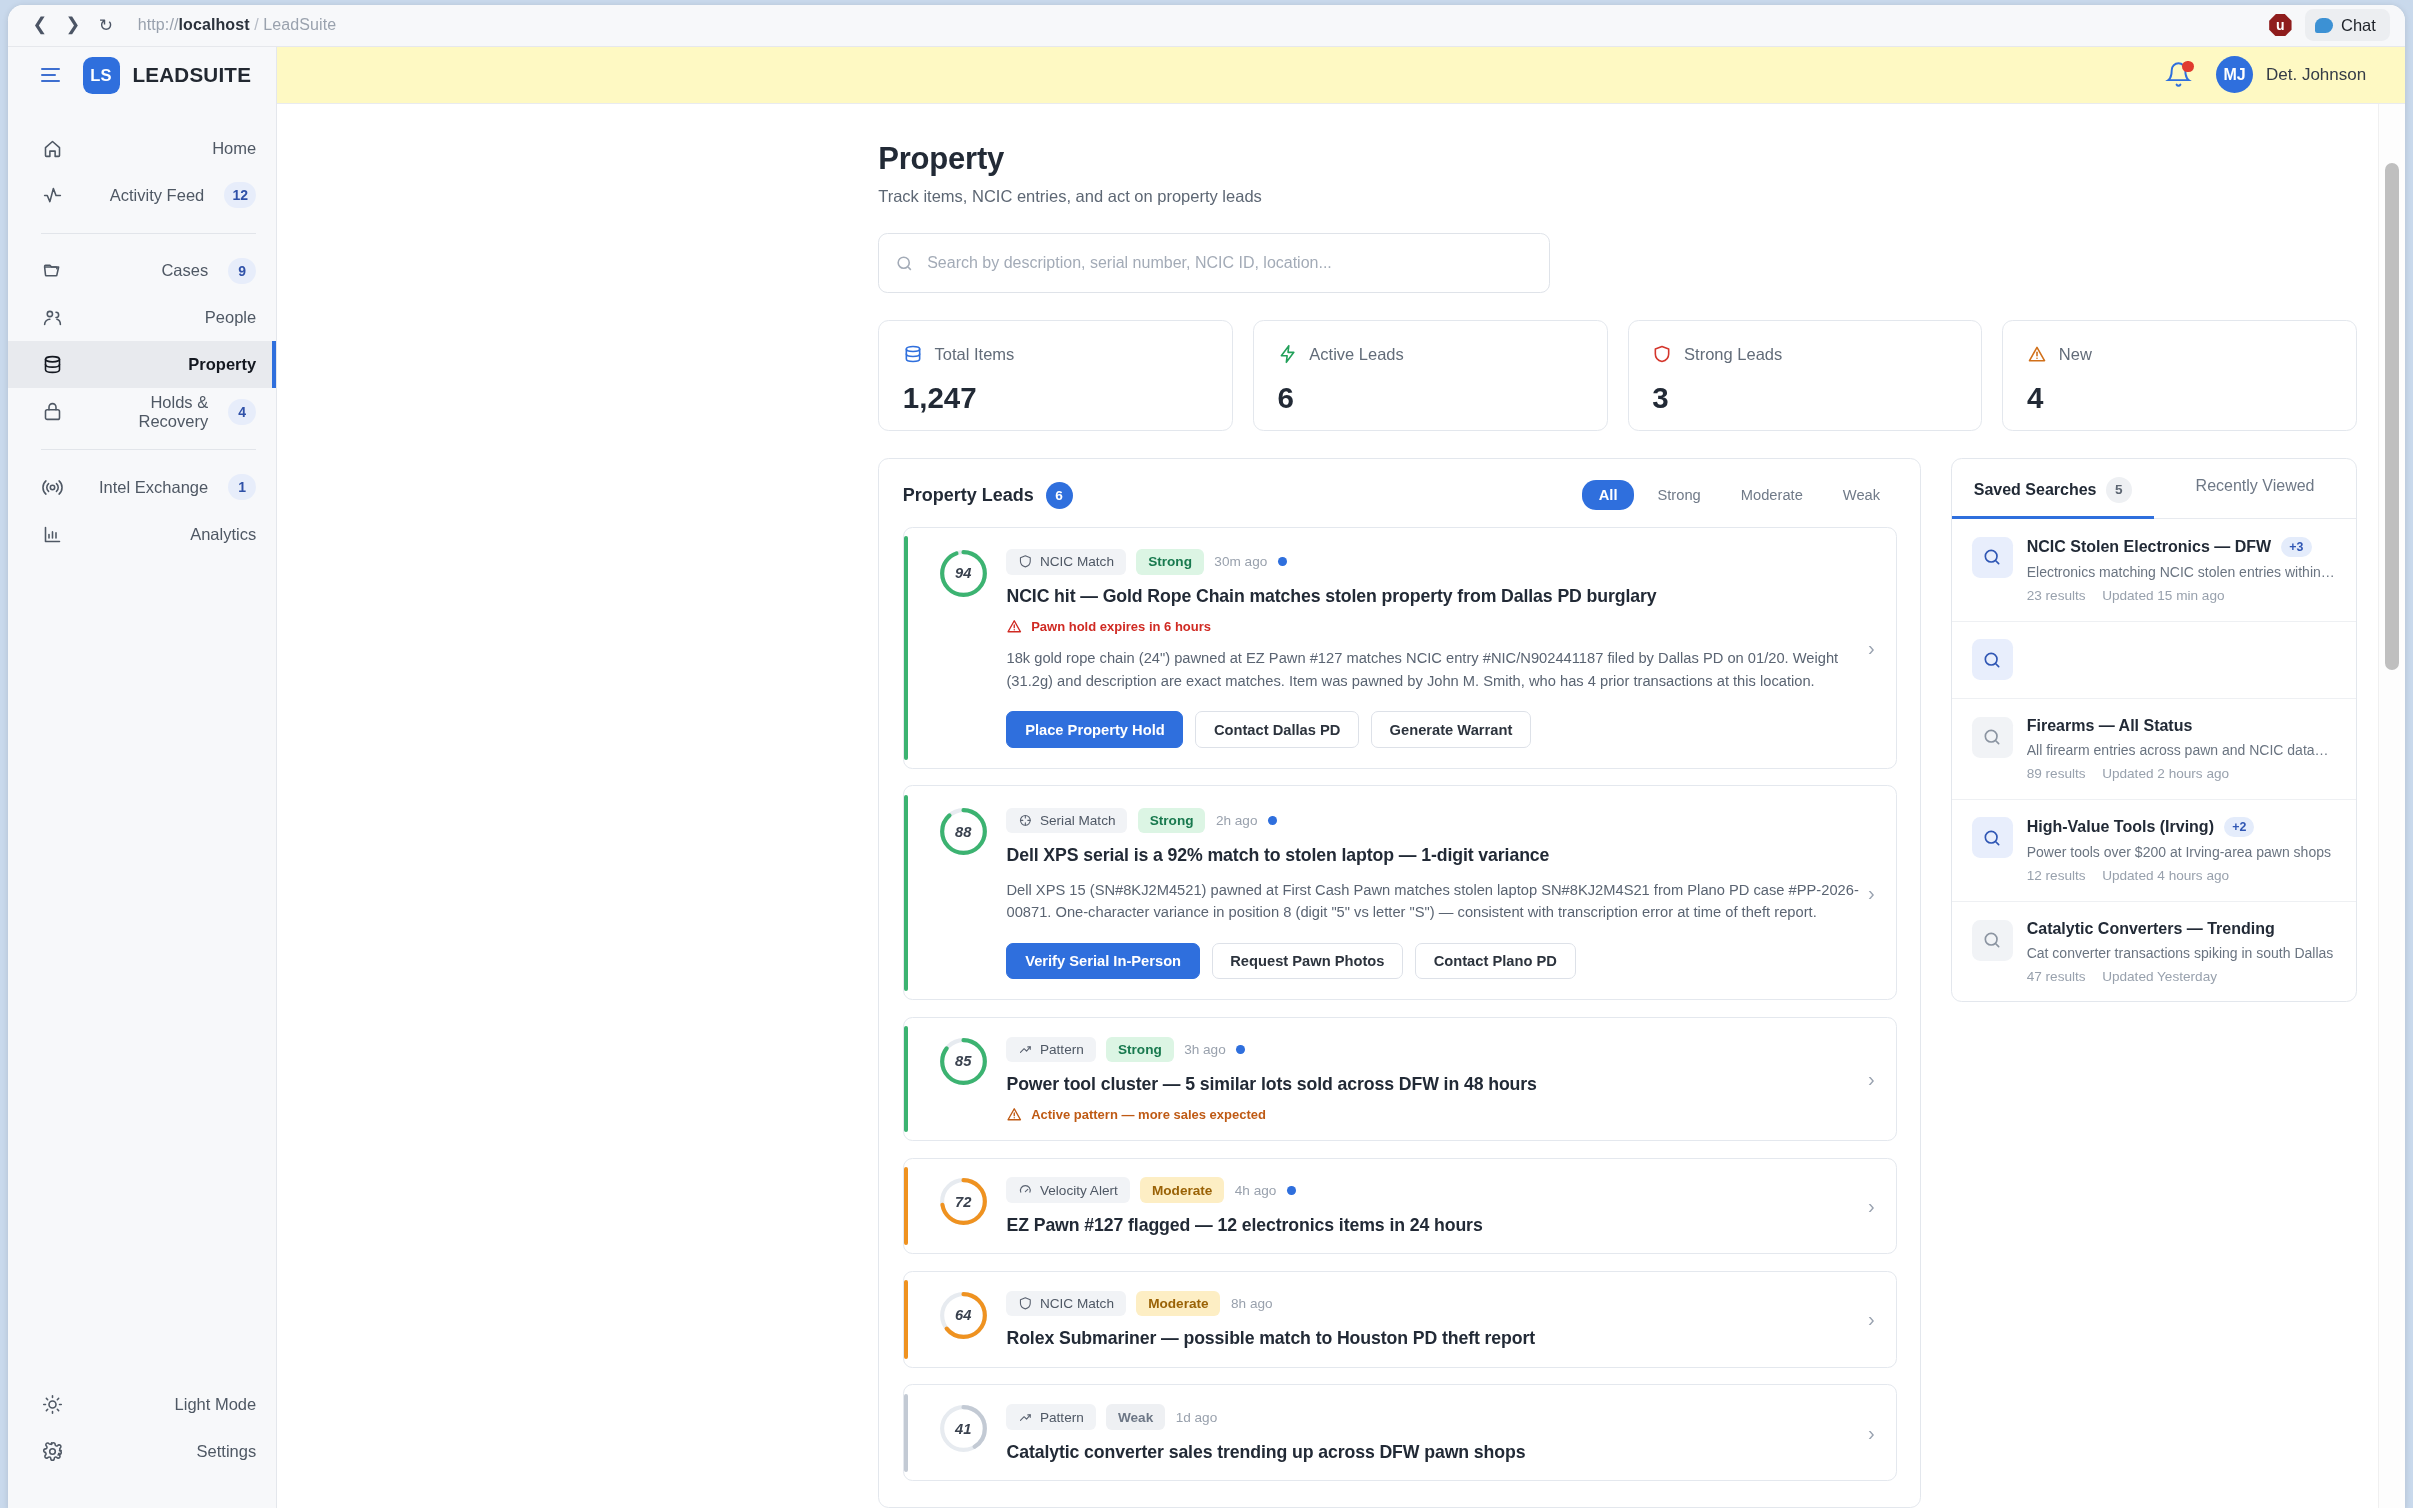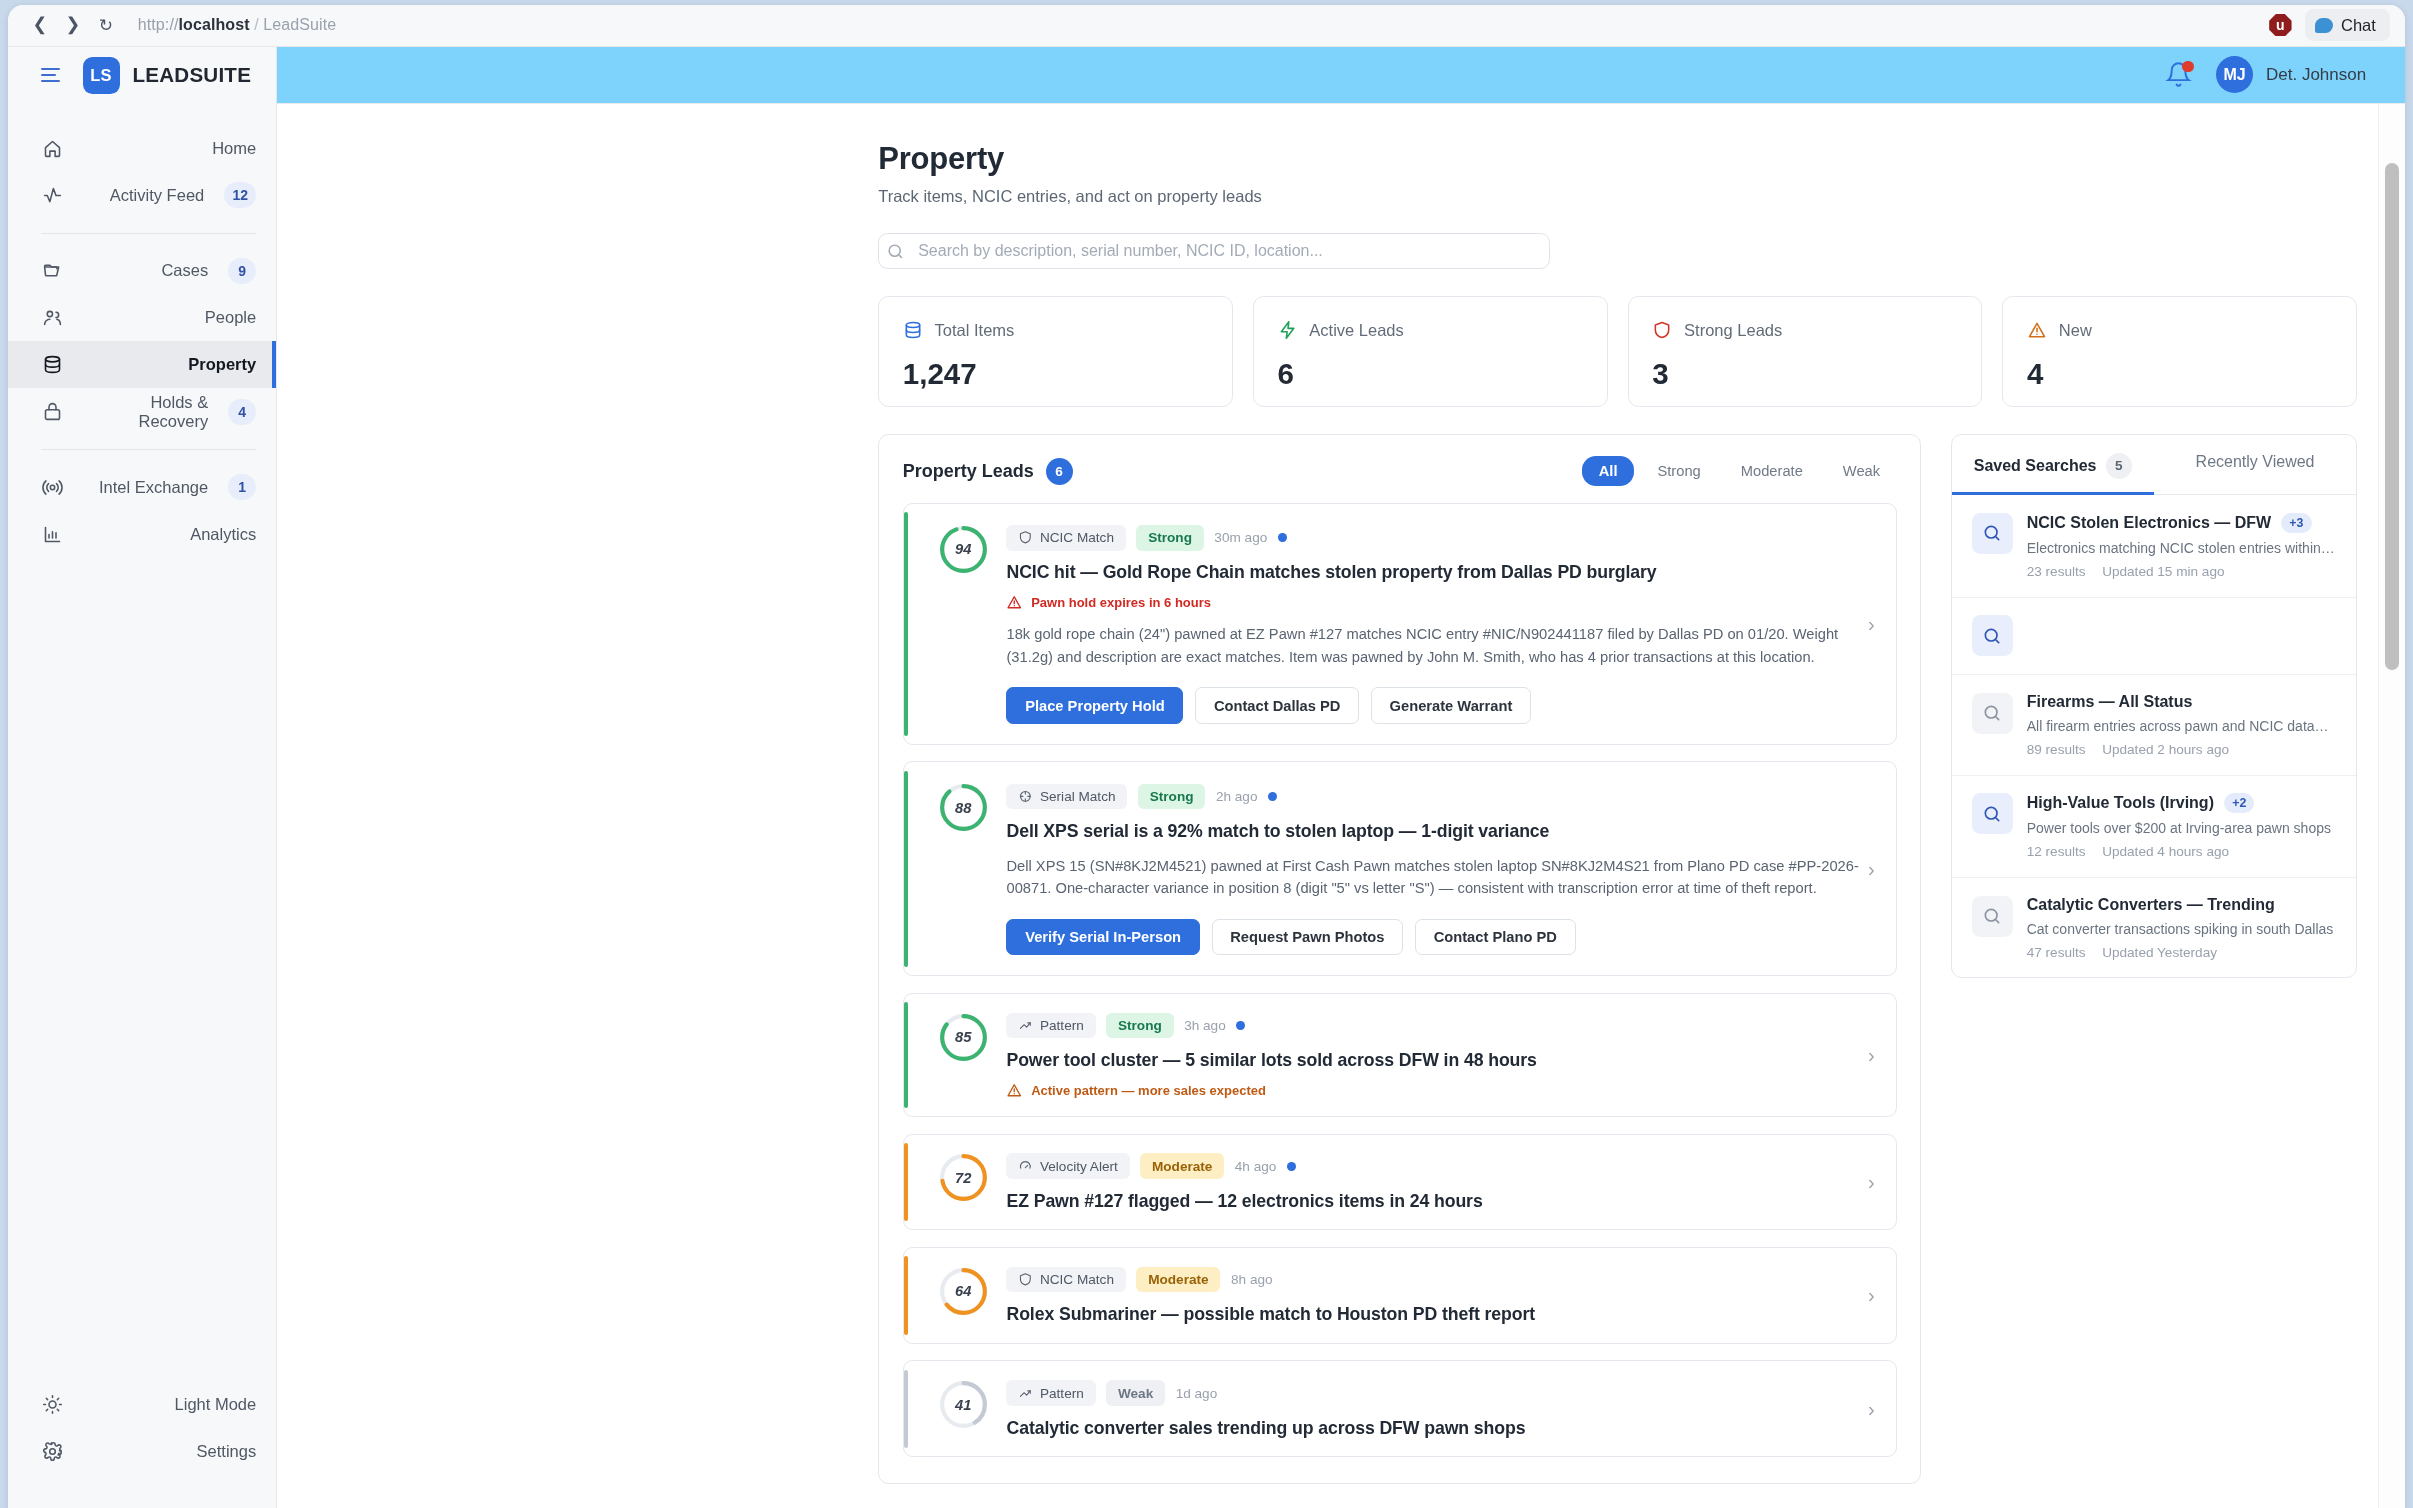--- a/index.html
+++ b/index.html
@@ -84,43 +84,43 @@
   .nav-badge {
     min-width: 28px; height: 26px; padding: 0 8.2px; border-radius: 13px;
     background: #e7edfa; color: #2f51a8; font-size: 14px; font-weight: 700;
     display: flex; align-items: center; justify-content: center;
   }
   .nav-sep { height: 0.6px; background: #e2e5ea; margin: 14px 20px 14px 33px; }
   .sb-bottom { margin-top: auto; padding-bottom: 33px; }
   
   .main { flex: 1; display: flex; flex-direction: column; background: #fff; min-width: 0; }
   .topbar {
-    height: 57px; border-bottom: 0.6px solid #e9ebef; background: #7dd3fc;
+    height: 57px; border-bottom: 0.6px solid #e9ebef; background: #fef9c3;
     display: flex; align-items: center; justify-content: flex-end; padding-right: 39px; gap: 23.6px;
   }
   .bell { position: relative; width: 27px; height: 27px; }
   .bell svg { width: 27px; height: 27px; }
   .bell .dot {
     position: absolute; right: -1.2px; top: -0.6px; width: 11.2px; height: 11.2px;
     background: #e03b2f; border-radius: 50%;
   }
   .user { display: flex; align-items: center; gap: 13px; }
   .avatar {
     width: 37px; height: 37px; border-radius: 50%; background: #2f6fdd; color: #fff;
     font-size: 16px; font-weight: 700; display: flex; align-items: center; justify-content: center;
   }
   .uname { font-size: 17px; color: #353c47; }
   .content { flex: 1; overflow: hidden; position: relative; }
   .page { padding: 37px 0 0 0; }
   .inner { width: 1479px; margin-left: 601px; }
   .page-title { font-size: 31px; font-weight: 700; color: #222a36; letter-spacing: -0.2px; }
   .page-sub { margin-top: 10.6px; font-size: 16.5px; color: #5d6774; }
   .searchbar {
-    margin-top: 27px; width: 672px; height: 36px; border: 0.6px solid #dfe3e9; border-radius: 9.4px;
-    display: flex; align-items: center; gap: 13px; padding: 0 7px; background: #fff;
+    margin-top: 27px; width: 672px; height: 60px; border: 0.6px solid #dfe3e9; border-radius: 9.4px;
+    display: flex; align-items: center; gap: 13px; padding: 0 16px; background: #fff;
   }
   .searchbar svg { width: 19px; height: 19px; flex: 0 0 19px; }
   .searchbar .ph { font-size: 16px; color: #a3abb7; }
   
   .stats { margin-top: 27px; display: flex; gap: 20px; }
   .stat {
     flex: 1; height: 111px; border: 0.6px solid #e3e7ed; border-radius: 10.6px; background: #fff;
     padding: 22.4px 23.6px;
   }
   .stat-top { display: flex; align-items: center; gap: 11.8px; }

